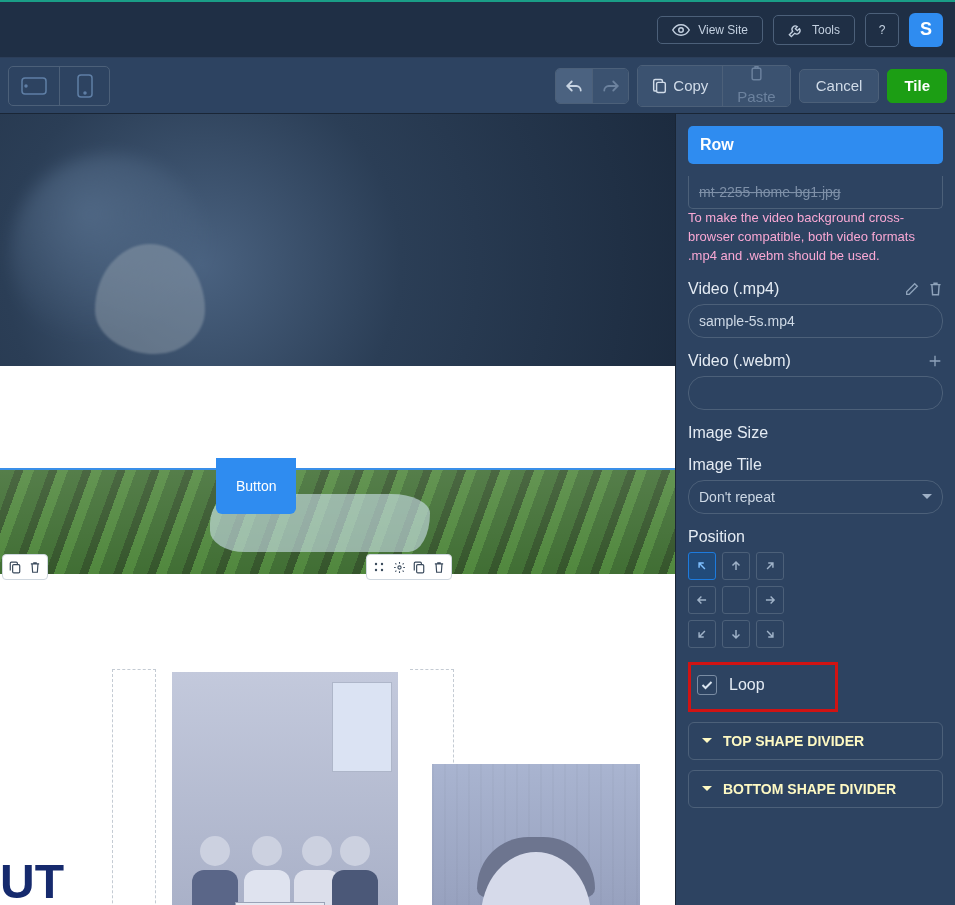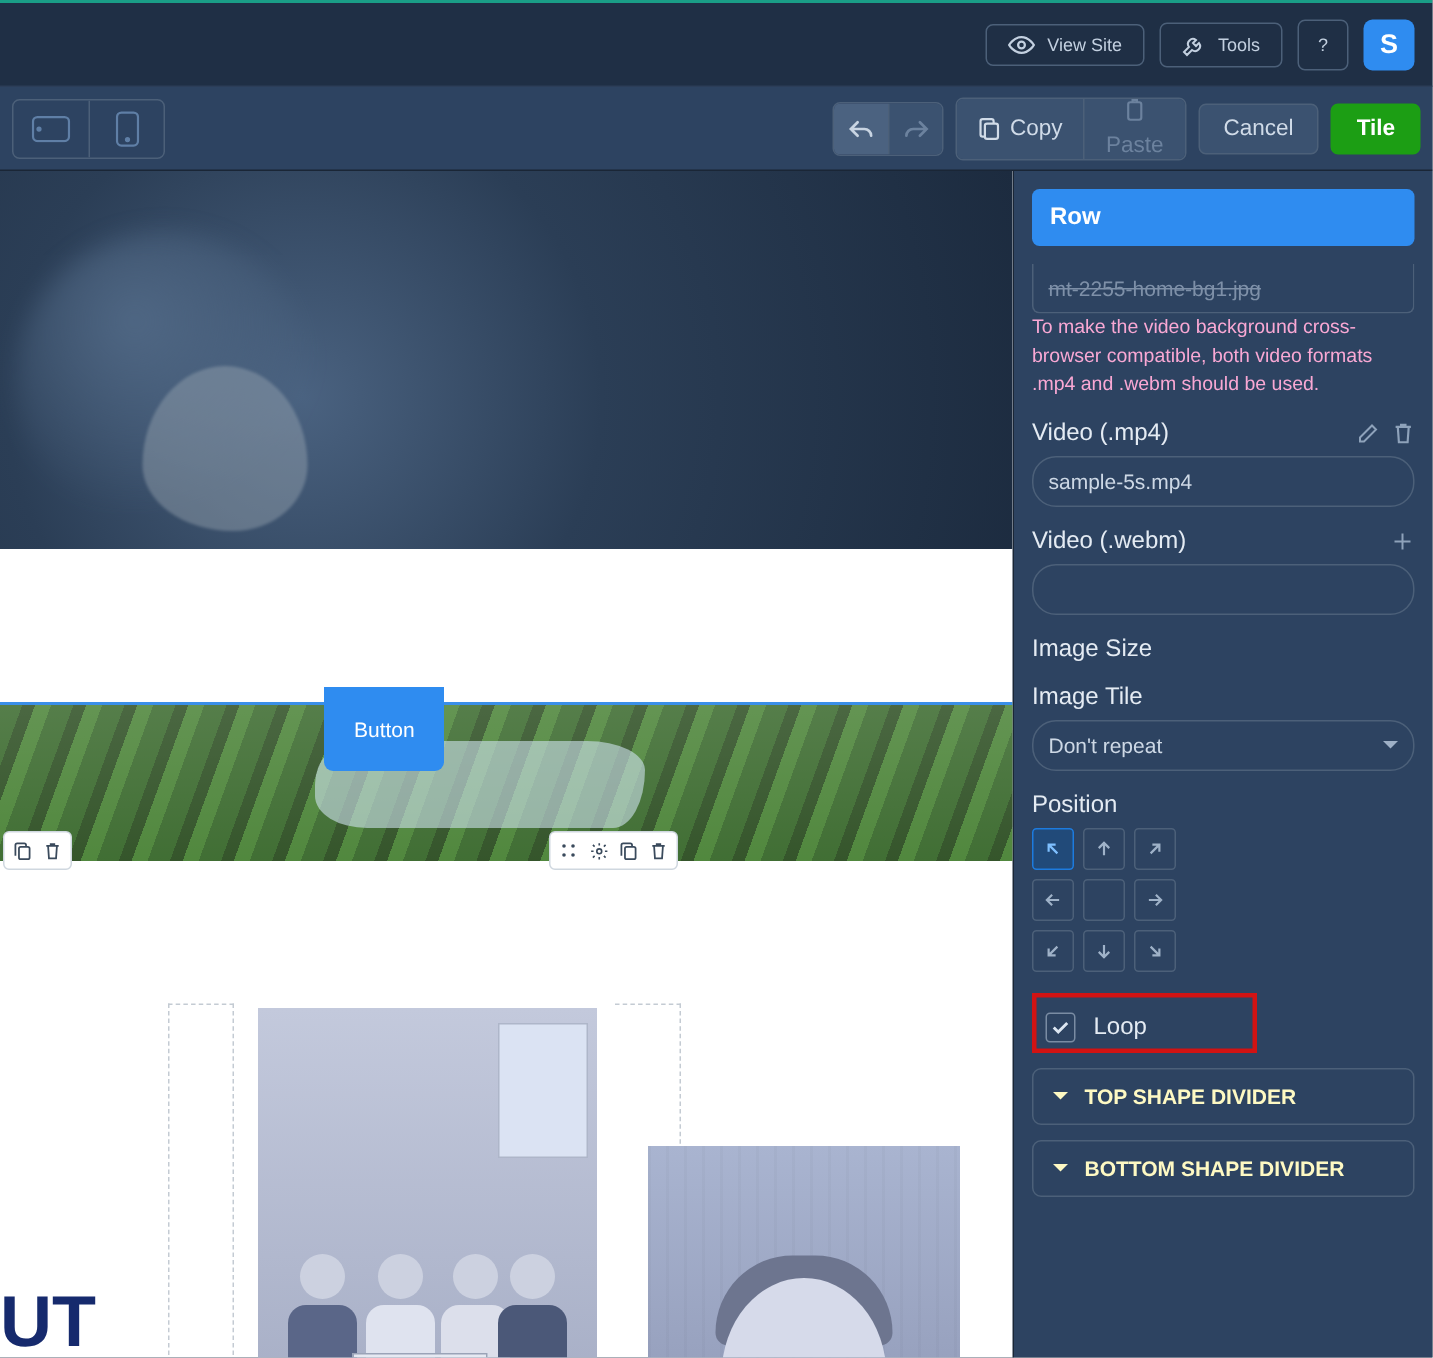--- a/index.html
+++ b/index.html
@@ -268,21 +268,21 @@
   }
   .pos-cell.active { border-color:#1d7bde; background:#214a79; color:#7fc0ff;}
   .pos-cell.center { background:#2d4361;}
   .check-row {
     display:flex; align-items:center; gap:12px;
     padding: 10px 6px;
     margin-top: 6px;
   }
   .highlight-box {
     border: 3px solid #d11313;
-    padding: 6px 68px 0 4px;
+    padding: 6px 68px 10px 4px;
     margin-top: 4px;
     width: fit-content;
   }
   .chk {
     width: 20px; height:20px; border:1px solid #7a8ca3; border-radius:3px;
     display:flex; align-items:center; justify-content:center;
     background:#2d4361; color:#dbe5f0; cursor:pointer; font-size:13px;
   }
   .accordion {
     width:100%;

